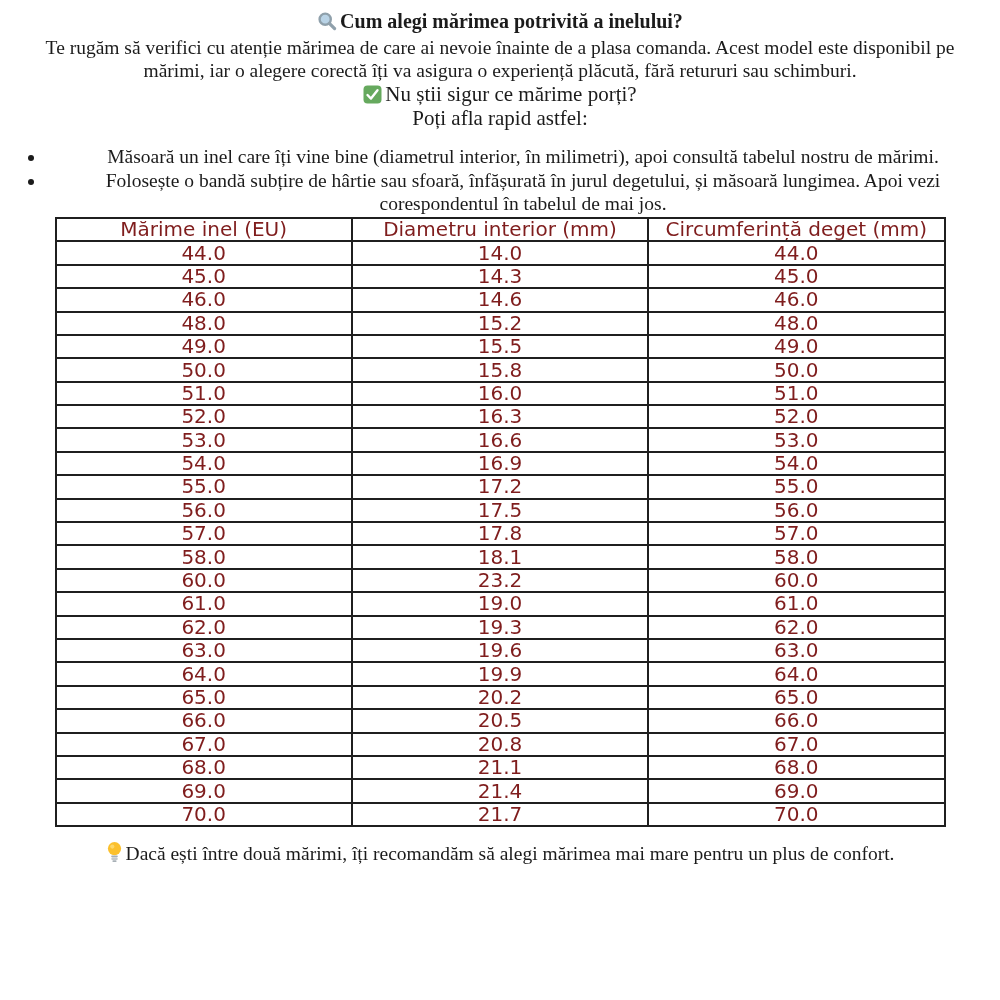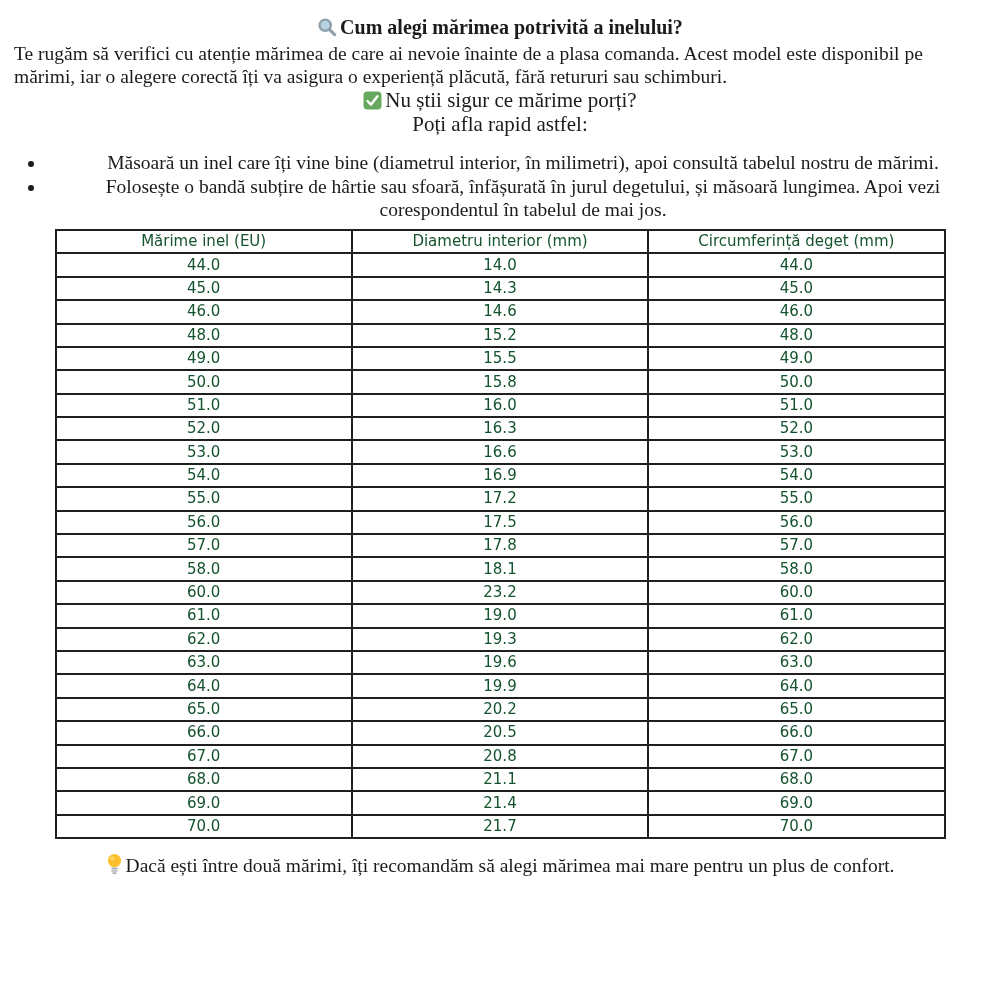--- a/index.html
+++ b/index.html
@@ -7,33 +7,33 @@
     padding: 0;
     background: #ffffff;
   }
   .page {
     width: 1000px;
     height: 1000px;
     margin: 0 auto;
     font-family: "Liberation Serif", serif;
     color: #1b1b1b;
     box-sizing: border-box;
-    padding-top: 14px;
+    padding-top: 8px;
     overflow: hidden;
   }
   .title {
     font-size: 20px;
     font-weight: bold;
     text-align: center;
     margin: 2px 0 4px 0;
   }
   .para {
     font-size: 19.5px;
     line-height: 22.6px;
-    text-align: left;
+    text-align: center;
     margin: 0 14px;
   }
   .line {
     font-size: 21px;
     line-height: 23px;
     text-align: center;
     margin: 1px 0;
   }
   ul.instructions {
     margin: 15px 0 0 0;
@@ -45,26 +45,26 @@
     text-align: center;
   }
   .guide-line {
     font-size: 20px;
     font-weight: bold;
     text-align: center;
     margin: 2px 0 8px 0;
   }
   table.size-table {
     width: 891px;
-    margin: 7px auto;
+    margin: 1px auto;
     border-collapse: collapse;
     table-layout: fixed;
     font-family: "DejaVu Sans", sans-serif;
-    font-size: 15px;
-    color: #14532d;
+    font-size: 20px;
+    color: #7f1d1d;
   }
   table.size-table th,
   table.size-table td {
     border: 2px solid #1f1f1f;
     text-align: center;
     font-weight: normal;
     padding: 0;
     height: 21.4px;
     line-height: 21px;
     overflow: hidden;

